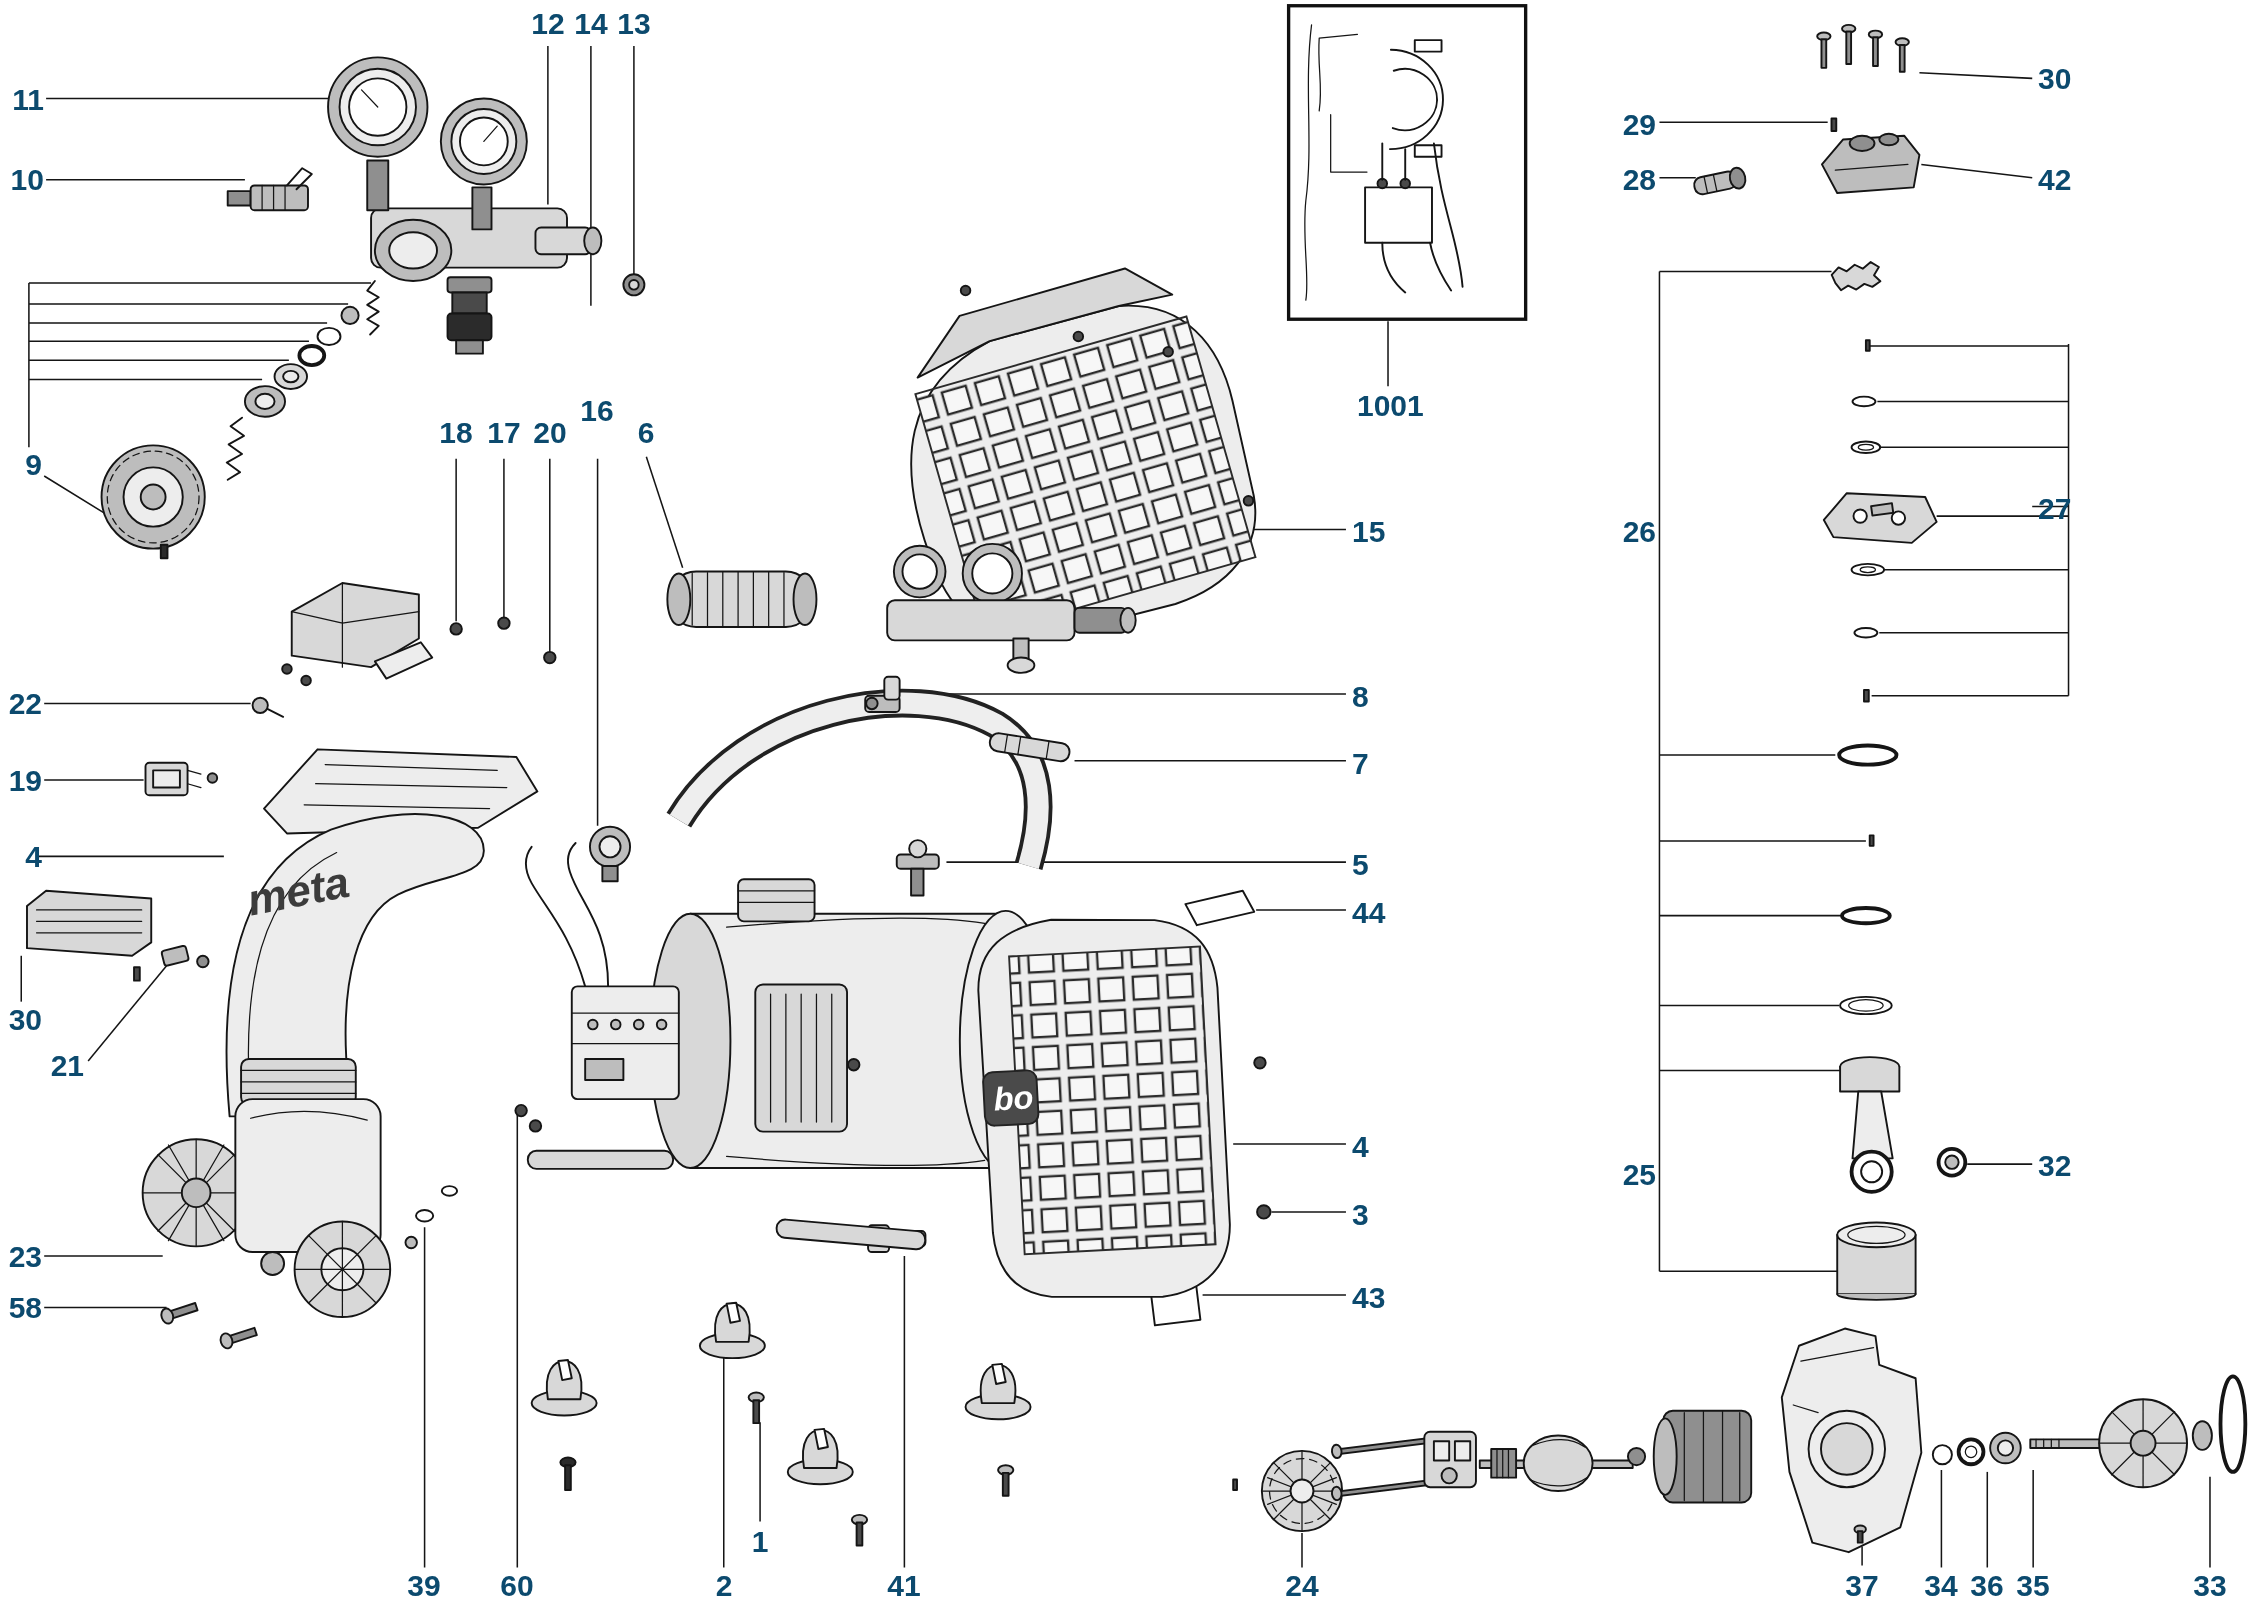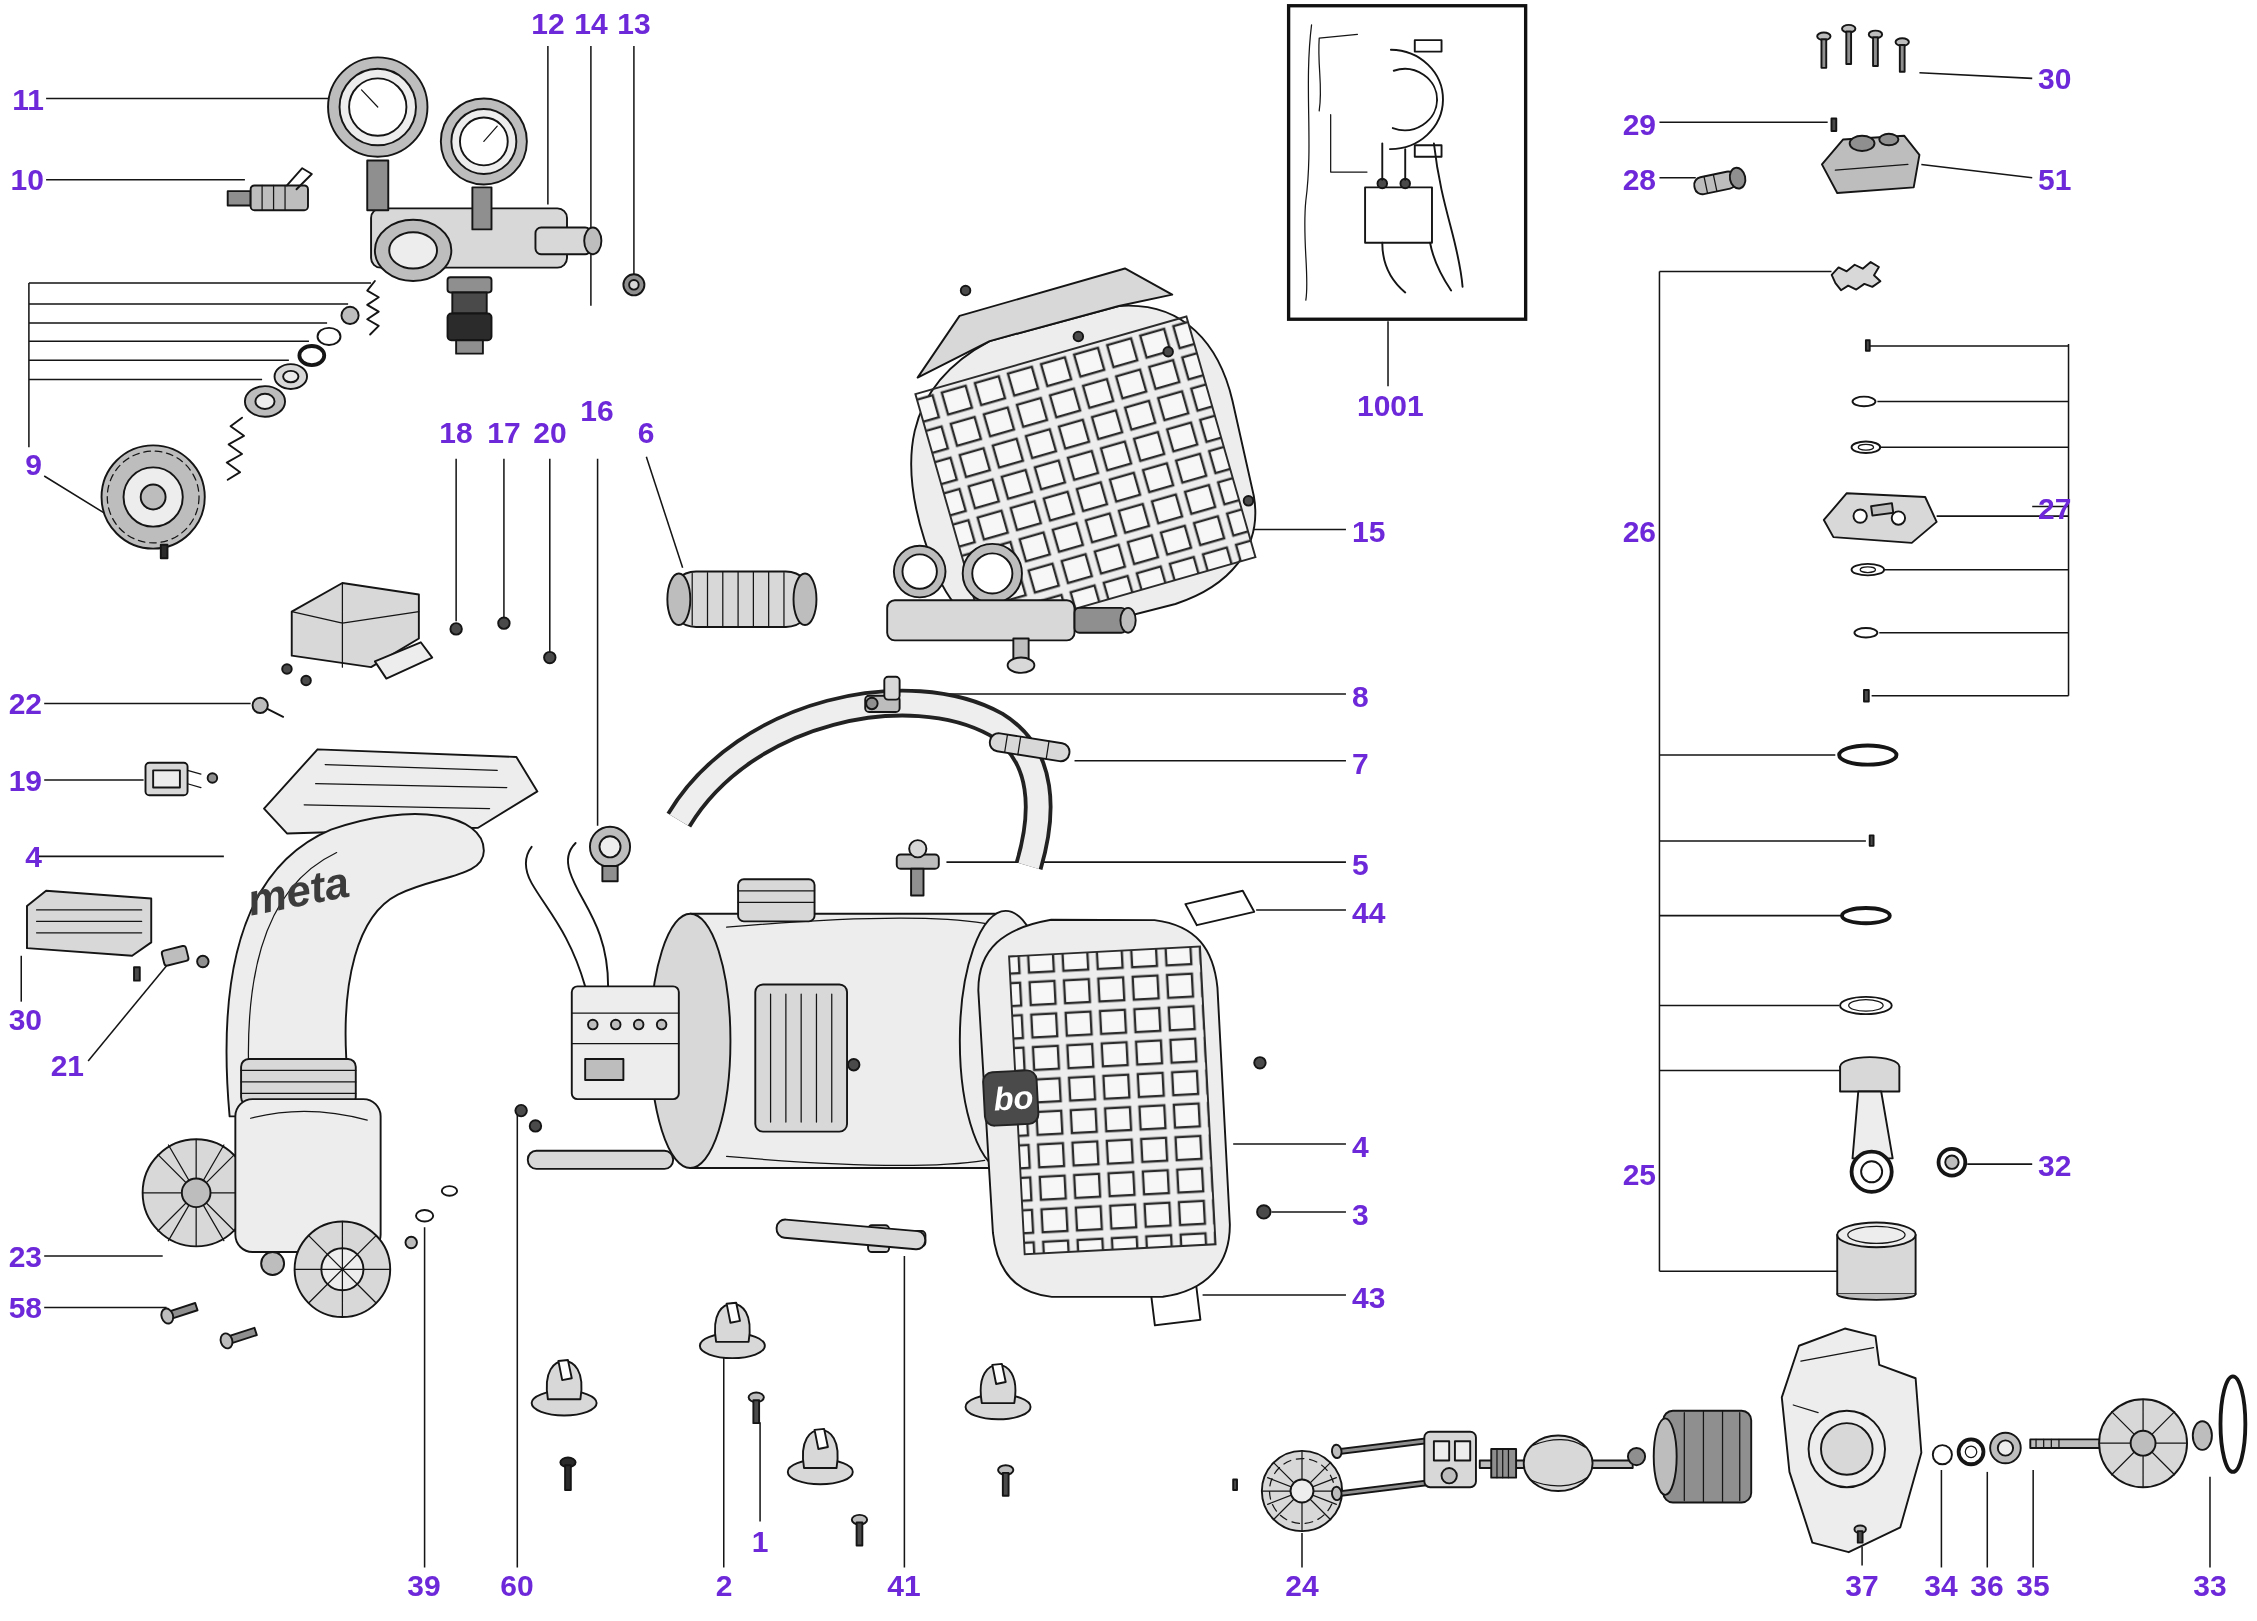--- a/index.html
+++ b/index.html
@@ -1,19 +1,19 @@
 <!DOCTYPE html>
 <html style="--ink: #151515; --paper: #ffffff; --part-light: #ededed; --part-mid: #d8d8d8; --part-dark: #8f8f8f;"><head>
 <meta charset="utf-8">
 <style>
   html,body{margin:0;padding:0;background:#fff}
   .stage{position:relative;width:2258px;height:1621px;background:#fff;overflow:hidden;
          font-family:"Liberation Sans",sans-serif}
   .stage svg{position:absolute;left:0;top:0}
-  .callout{position:absolute;font:700 30px/1.05 "Liberation Sans",sans-serif;color:#6d28d9;white-space:nowrap}
+  .callout{position:absolute;font:700 30px/1.05 "Liberation Sans",sans-serif;color:#0c4a6e;white-space:nowrap}
   .ra{width:42px;text-align:right}
   .ca{width:46px;text-align:center}
   .ln{stroke:var(--ink,#151515);stroke-width:2;fill:none;stroke-linecap:round;stroke-linejoin:round}
   .thin{stroke-width:1.3}
   .thick{stroke-width:4}
   .leader{stroke:var(--ink,#151515);stroke-width:1.6;fill:none}
   .f0{fill:var(--paper,#ffffff)}
   .f1{fill:var(--part-light,#ededed)}
   .f2{fill:var(--part-mid,#d8d8d8)}
   .f3{fill:#bdbdbd}
@@ -513,21 +513,21 @@
   <div class="callout" style="left:1352px;top:748px">7</div>
   <div class="callout" style="left:1352px;top:849px">5</div>
   <div class="callout" style="left:1352px;top:897px">44</div>
   <div class="callout" style="left:1352px;top:1131px">4</div>
   <div class="callout" style="left:1352px;top:1199px">3</div>
   <div class="callout" style="left:1352px;top:1282px">43</div>
 
   <div class="callout ra" style="left:1614px;top:109px">29</div>
   <div class="callout ra" style="left:1614px;top:164px">28</div>
   <div class="callout" style="left:2038px;top:63px">30</div>
-  <div class="callout" style="left:2038px;top:164px">51</div>
+  <div class="callout" style="left:2038px;top:164px">42</div>
   <div class="callout" style="left:2038px;top:493px">27</div>
   <div class="callout ra" style="left:1614px;top:516px">26</div>
   <div class="callout ra" style="left:1614px;top:1159px">25</div>
   <div class="callout" style="left:2038px;top:1150px">32</div>
 
   <div class="callout ca" style="left:401px;top:1570px">39</div>
   <div class="callout ca" style="left:494px;top:1570px">60</div>
   <div class="callout ca" style="left:701px;top:1570px">2</div>
   <div class="callout ca" style="left:737px;top:1526px">1</div>
   <div class="callout ca" style="left:881px;top:1570px">41</div>

